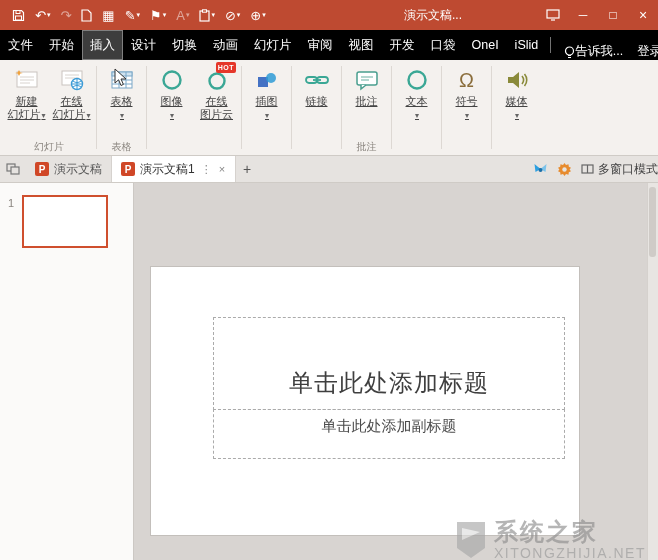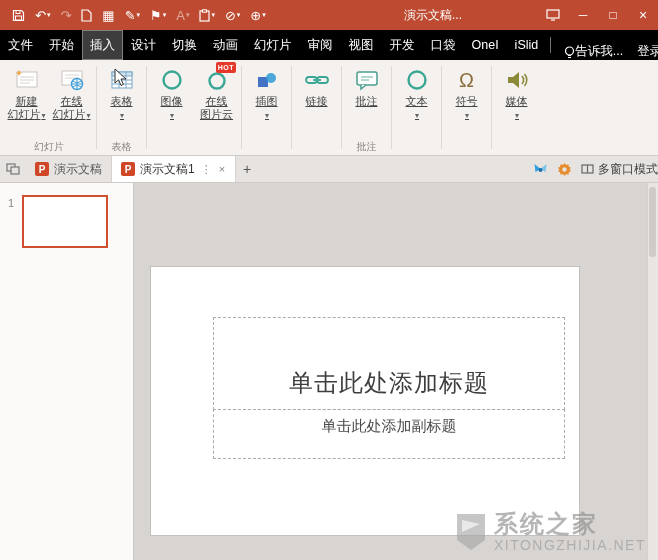--- a/index.html
+++ b/index.html
@@ -58,21 +58,21 @@
   .main{flex:1;position:relative;background:#d8d4d1;}
   .slide{position:absolute;left:16px;top:83px;width:430px;height:270px;background:#fff;border:1px solid #c3bfbb;box-sizing:border-box;}
   .ph-title{position:absolute;left:62px;top:50px;width:352px;height:93px;border:1px dashed #ababab;box-sizing:border-box;display:flex;align-items:flex-end;justify-content:center;padding-bottom:10px;}
   .ph-title span{font-size:24px;color:#3f3f3f;letter-spacing:1px;}
   .ph-sub{position:absolute;left:62px;top:142px;width:352px;height:50px;border:1px dashed #ababab;box-sizing:border-box;display:flex;align-items:flex-start;justify-content:center;padding-top:7px;}
   .ph-sub span{font-size:15px;color:#4a4a4a;}
   .vscroll{position:absolute;right:0;top:0;width:10px;height:100%;background:#e8e5e2;border-left:1px solid #d5d1cd;}
   .vthumb{position:absolute;top:4px;left:1px;width:7px;height:70px;background:#cfcbc7;border-radius:3px;}
 
   
-  .watermark{position:absolute;right:12px;bottom:8px;display:flex;align-items:center;gap:6px;opacity:.65;}
+  .watermark{position:absolute;right:12px;bottom:0;display:flex;align-items:center;gap:6px;opacity:.65;}
   .wm-name{font-size:24px;font-weight:bold;color:#8f8f8f;letter-spacing:2px;line-height:26px;}
   .wm-domain{font-size:14px;color:#9a9a9a;letter-spacing:1.5px;}
 
   
   .cursor{position:absolute;left:114px;top:38px;z-index:50;pointer-events:none;}
 
   svg{display:block;}
 </style>
 </head>
 <body>

